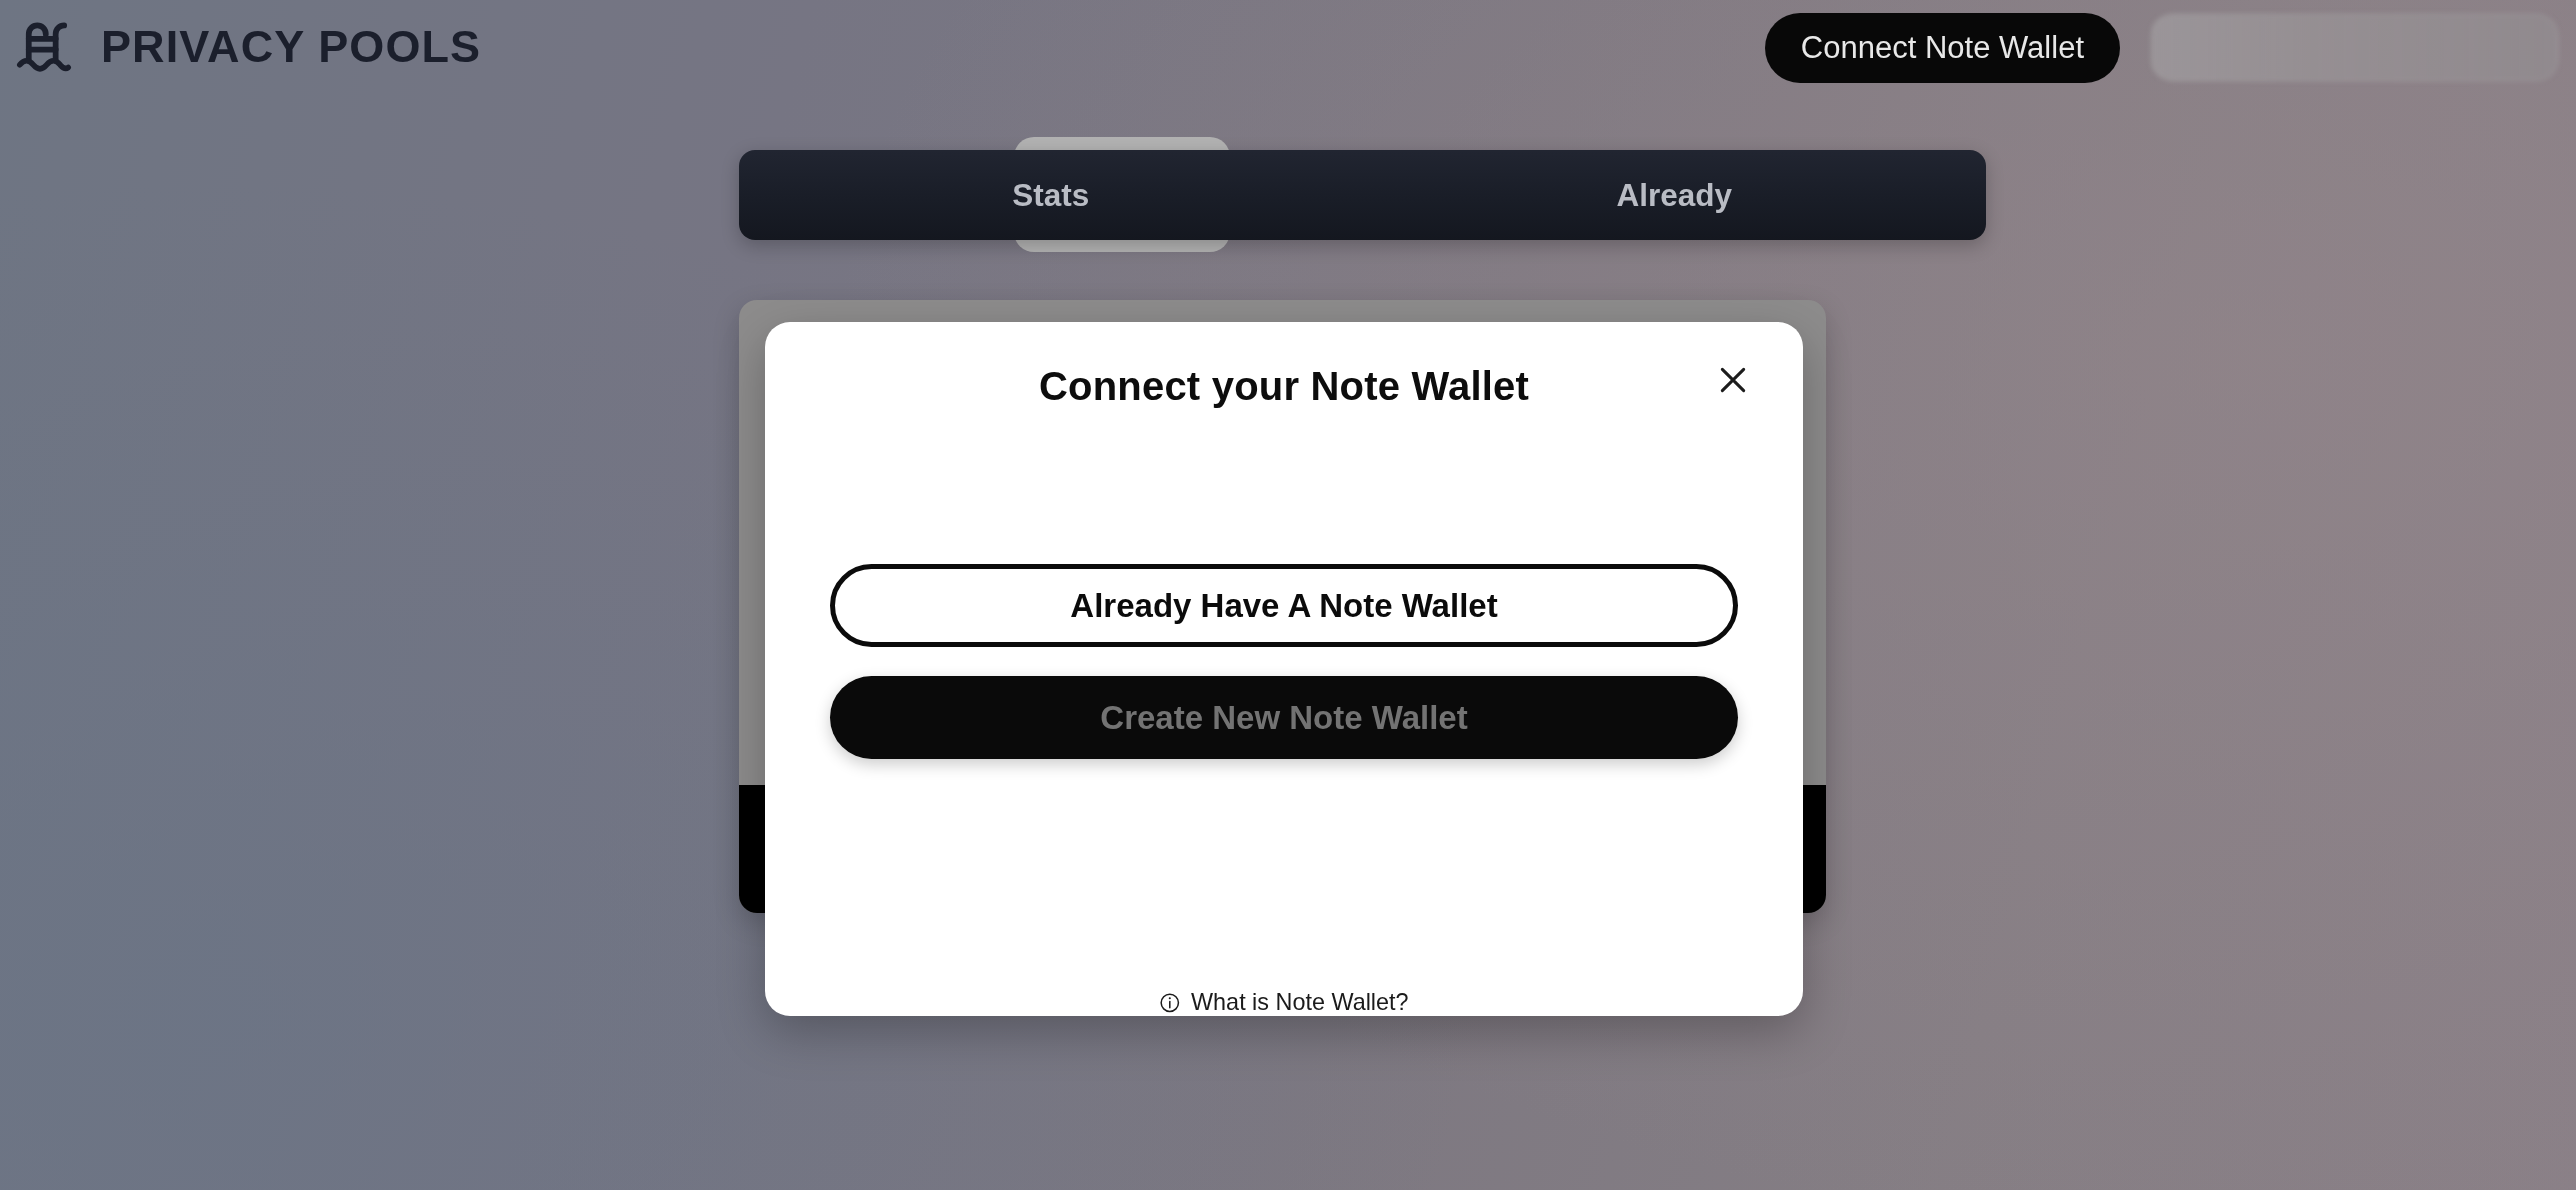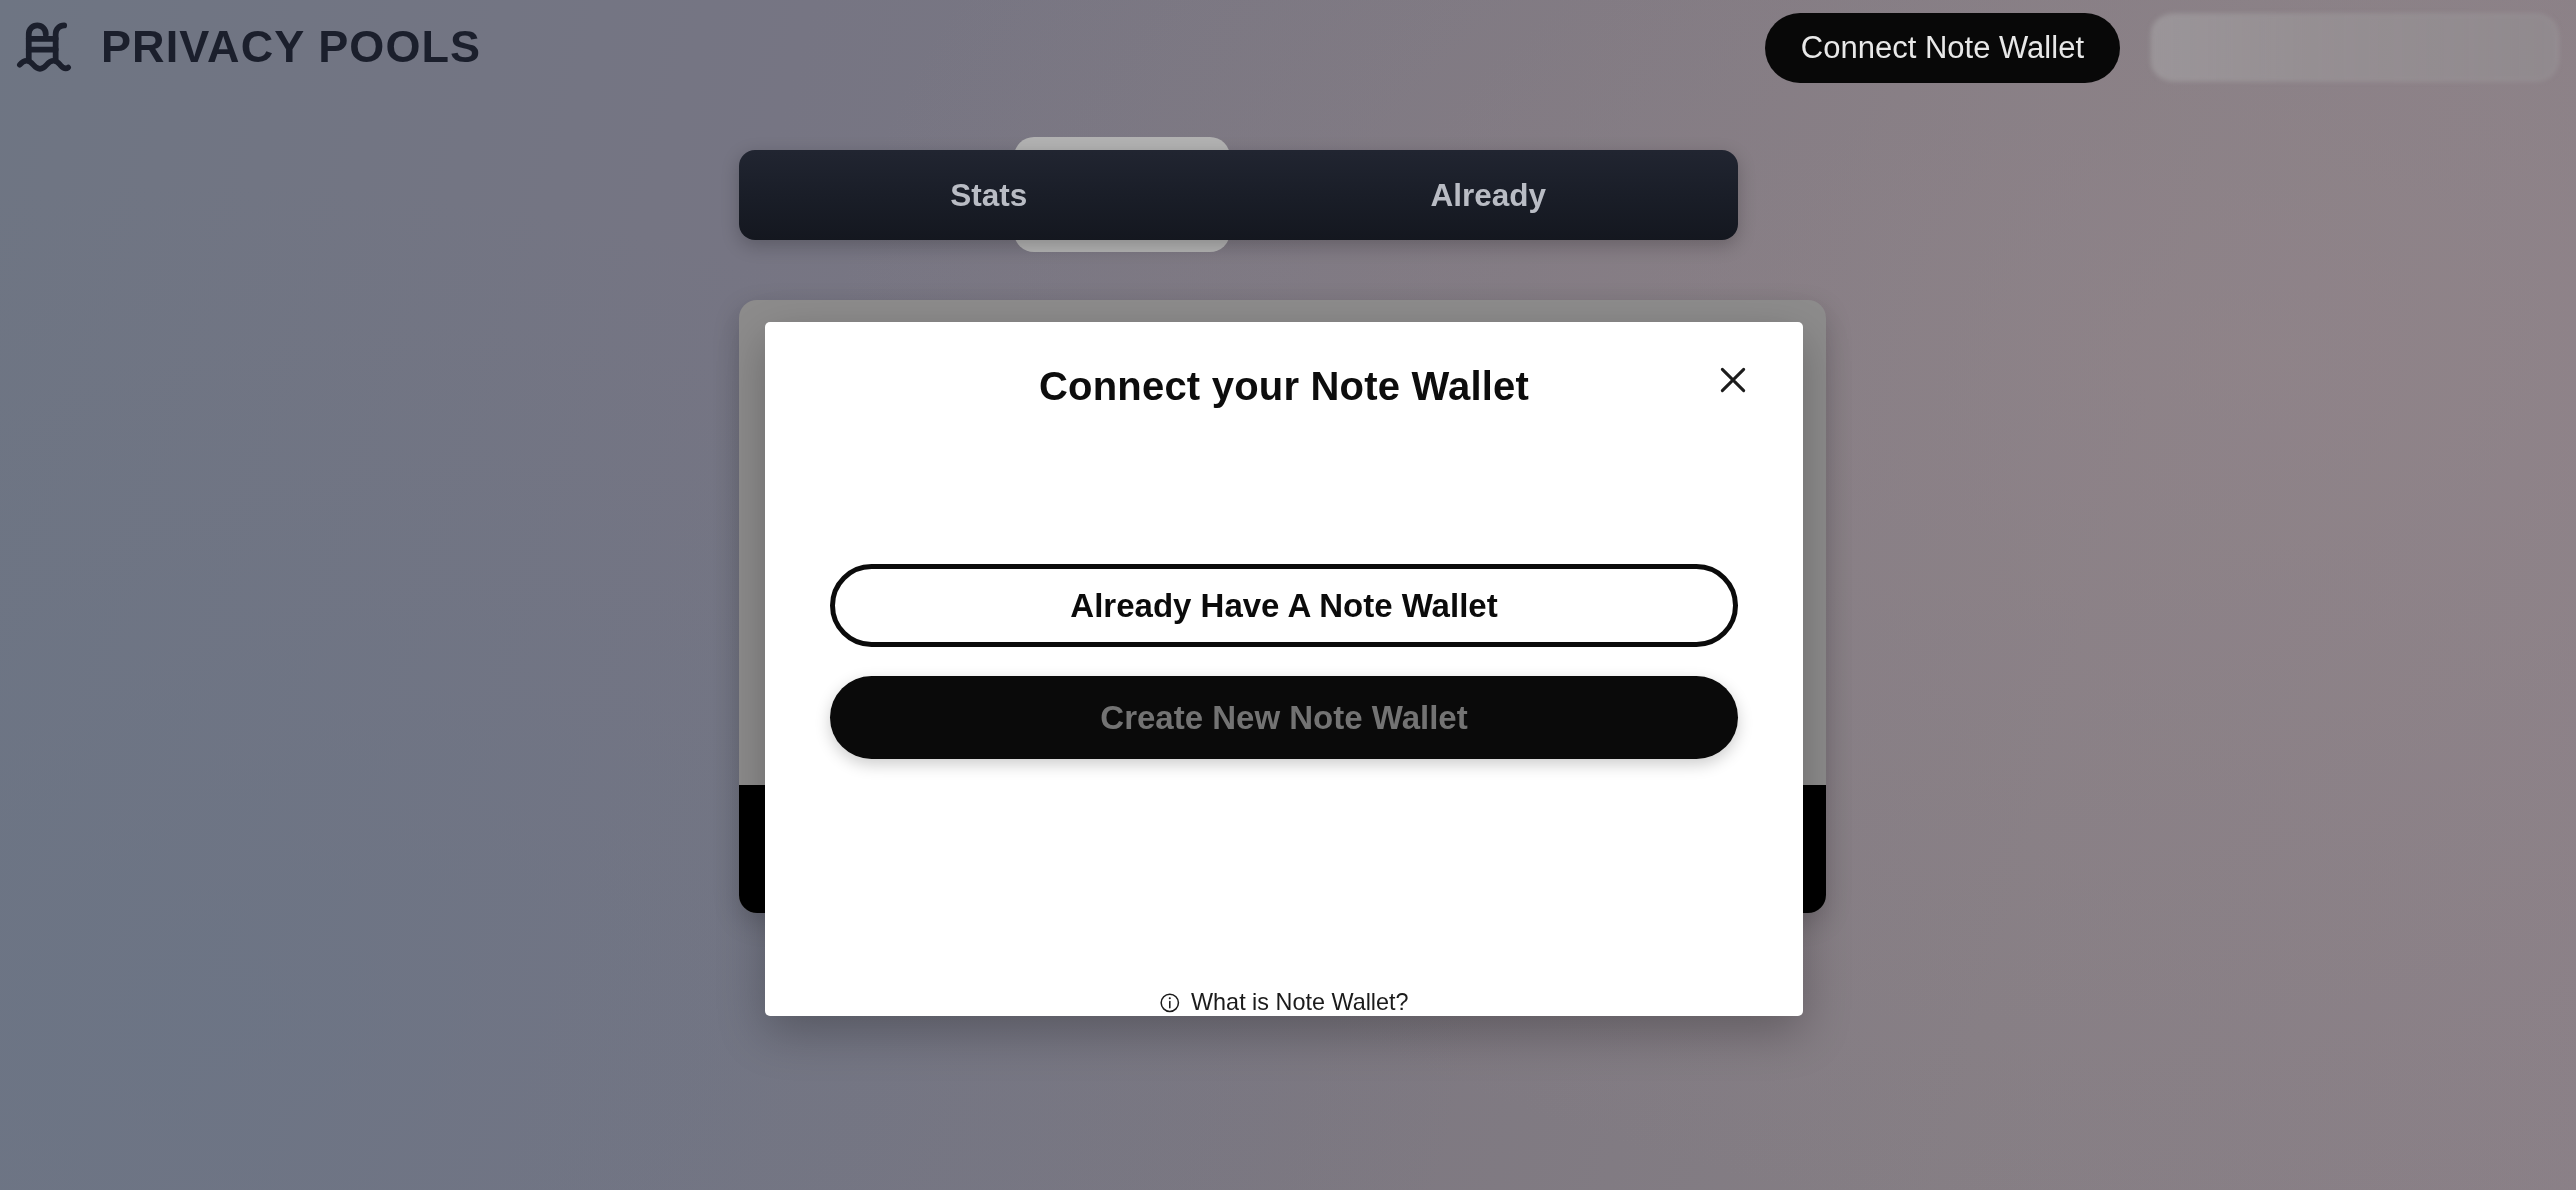--- a/index.html
+++ b/index.html
@@ -46,21 +46,21 @@
   .wallet-skeleton {
     width:407px; height:67px; border-radius:21.6px;
     background:linear-gradient(90deg, rgba(168,166,168,0.55) 0%, rgba(156,152,154,0.62) 38%, rgba(148,144,147,0.58) 100%);
     border:0.9px solid rgba(190,188,190,0.35);
     filter:blur(2.9px);
   }
 
   
   .tabbar {
     position:absolute; left:739px; top:150px;
-    width:999px; height:90px;
+    width:1247px; height:90px;
     background:linear-gradient(180deg, #212531 0%, #191d27 55%, #14171f 100%);
     border-radius:16px;
     display:flex; align-items:center;
     box-shadow:0 5.4px 18px rgba(0,0,0,0.22);
   }
   .tab {
     flex:1; height:100%;
     display:flex; align-items:center; justify-content:center;
     font-size:31.5px; font-weight:700; color:#b9bcc4;
     cursor:pointer; position:relative; z-index:1;
@@ -88,21 +88,21 @@
   .panel-card-bottom {
     position:absolute; left:0; bottom:0;
     width:100%; height:128px;
     background:#000000;
   }
 
   
   .modal {
     position:absolute; left:765px; top:322px;
     width:1038px; height:694px;
-    background:#ffffff; border-radius:5px;
+    background:#ffffff; border-radius:25px;
     box-shadow:0 16px 47px rgba(0,0,0,0.26);
     display:flex; flex-direction:column;
   }
   .modal-header {
     position:relative; height:128px;
     display:flex; align-items:center; justify-content:center;
   }
   .modal-title {
     font-size:40px; font-weight:700; color:#0d0d0d;
     letter-spacing:0.2px; white-space:nowrap;

